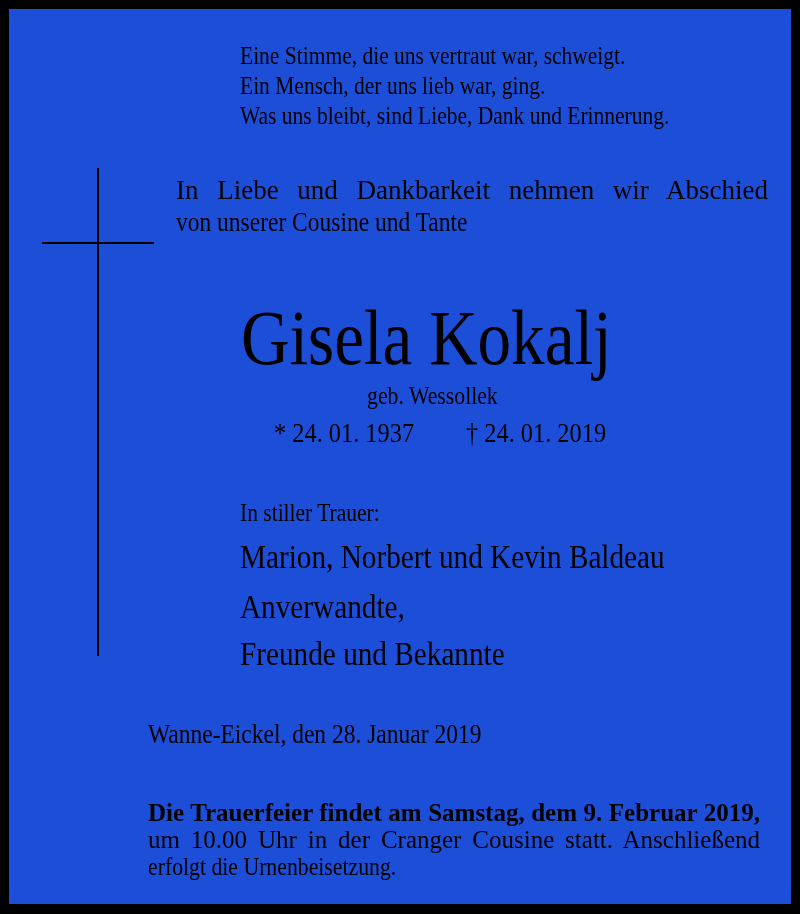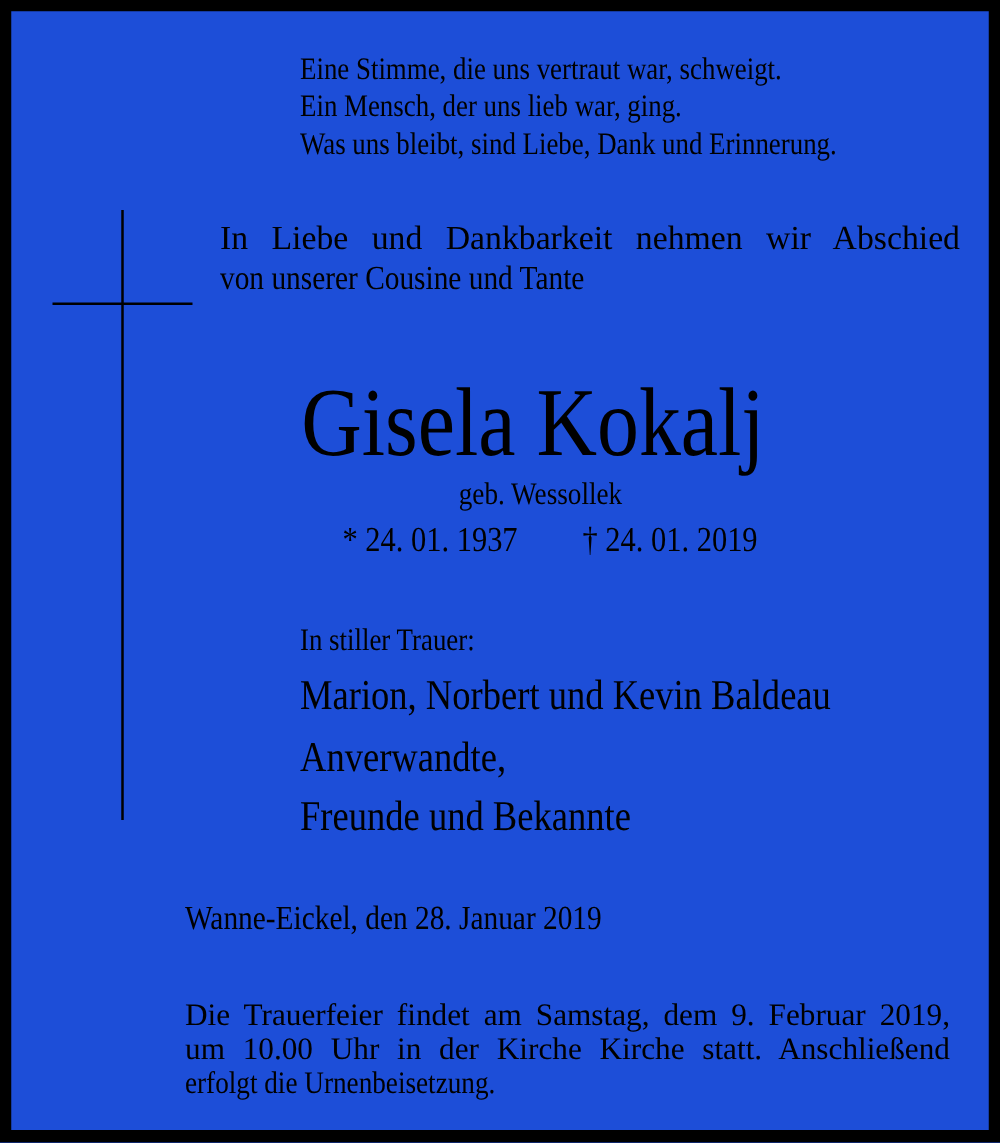--- a/index.html
+++ b/index.html
@@ -32,17 +32,17 @@
   <div class="t" style="left:265px; top:410px; font-size:28px; transform:scaleX(0.87);">* 24. 01. 1937</div>
   <div class="t" style="left:457px; top:410px; font-size:28px; transform:scaleX(0.87);">† 24. 01. 2019</div>
 
   <div class="t" style="left:231px; top:491px; font-size:25px; transform:scaleX(0.86);">In stiller Trauer:</div>
   <div class="t" style="left:231px; top:531px; font-size:34px; transform:scaleX(0.86);">Marion, Norbert und Kevin Baldeau</div>
   <div class="t" style="left:231px; top:581px; font-size:34px; transform:scaleX(0.86);">Anverwandte,</div>
   <div class="t" style="left:231px; top:628px; font-size:34px; transform:scaleX(0.86);">Freunde und Bekannte</div>
 
   <div class="t" style="left:139px; top:712px; font-size:27px; transform:scaleX(0.87);">Wanne-Eickel, den 28. Januar 2019</div>
 
-  <div class="t just" style="left:139px; top:791px; font-size:25px; width:612px;">Die Trauerfeier findet am Samstag, dem 9. Februar 2019,</div>
-  <div class="t just" style="left:139px; top:818px; font-size:25px; width:612px;">um 10.00 Uhr in der Kirche Kirche statt. Anschließend</div>
+  <div class="t just" style="left:139px; top:791px; font-size:25px; width:612px;font-weight:bold;">Die Trauerfeier findet am Samstag, dem 9. Februar 2019,</div>
+  <div class="t just" style="left:139px; top:818px; font-size:25px; width:612px;">um 10.00 Uhr in der Cranger Cousine statt. Anschließend</div>
   <div class="t" style="left:139px; top:845px; font-size:25px; transform:scaleX(0.87);">erfolgt die Urnenbeisetzung.</div>
 
 </div>
 
 </body></html>

